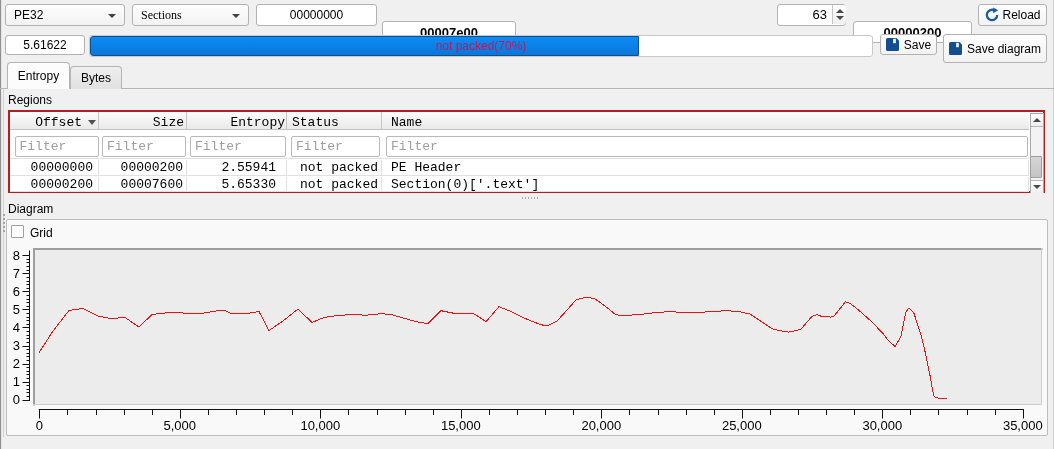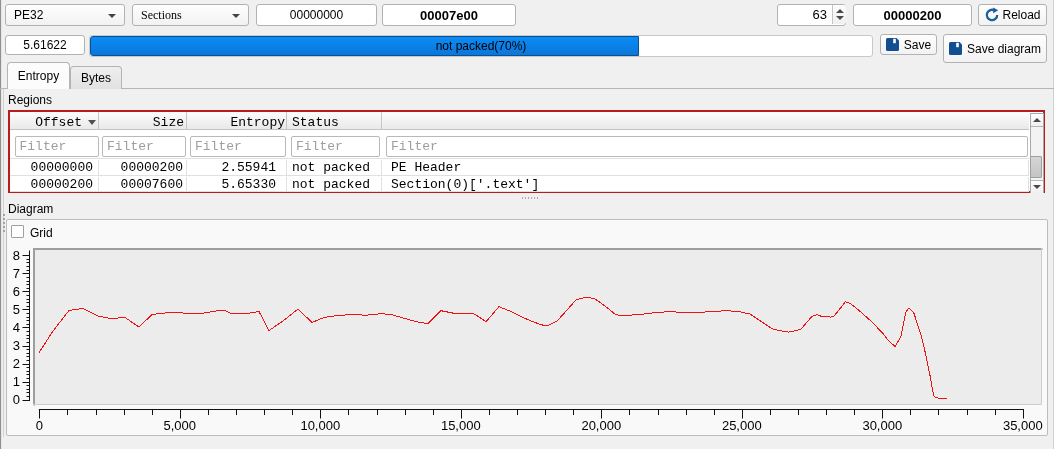--- a/index.html
+++ b/index.html
@@ -1,37 +1,37 @@
 <!DOCTYPE html>
 <html><head><meta charset="utf-8"><style>
 * { margin:0; padding:0; box-sizing:border-box; }
 html,body { width:1054px; height:449px; background:#f0f0f0; overflow:hidden;
   font-family:"Liberation Sans", sans-serif; font-size:12px; color:#000; }
 .abs { position:absolute; }
 .edit, .btn, .combo, .spin {
   position:absolute; height:22px; border:1px solid #b2b2b2; border-radius:3px;
   background:#fff; display:flex; align-items:center; justify-content:center; }
 .btn, .combo, .spin { background:linear-gradient(#fefefe,#f2f2f2); }
-.bold { font-weight:bold; font-size:13px; }
+.bold { font-weight:bold; font-size:13px;margin-top:17px; }
 .combo { justify-content:flex-start; padding-left:8px; }
 .carrow { position:absolute; right:8px; top:9px; width:0; height:0;
   border-left:4.5px solid transparent; border-right:4.5px solid transparent;
   border-top:4.5px solid #424242; }
 .tab { position:absolute; border:1px solid #b4b4b4; border-bottom:none;
   border-radius:4px 4px 0 0; display:flex; align-items:center; justify-content:center; }
 svg.chart { position:absolute; left:0; top:0; }
 
 .hcell { font-family:'Liberation Mono',monospace; }
 .filt { position:absolute; height:21px; border:1px solid #b9b9b9; border-radius:2px;
   background:#fff; color:#9e9e9e; padding:2px 0 0 4px; }
 .row { left:0; width:1019px; height:17px; background:#fff; }
 .row .c { position:absolute; top:1px; height:15px; }
 .row .r { text-align:right; padding-right:5px; border-right:1px solid #e0e0e0; }
 .row .r2 { padding-right:3px; } .row .r3 { padding-right:10px; }
-.row .l { padding-left:4px; border-right:1px solid #e0e0e0; }
+.row .l { padding-left:12px; border-right:1px solid #e0e0e0; }
 .row .n { padding-left:8px; }
 </style></head>
 <body>
 
 <div class="abs" style="left:0;top:0;width:1px;height:449px;background:#909090"></div>
 <div class="abs" style="left:1px;top:0;width:1px;height:449px;background:#e5e5e5"></div>
 <div class="abs" style="left:3px;top:89px;width:1px;height:348px;background:#d2d2d2"></div>
 <div class="abs" style="left:1053px;top:0;width:1px;height:449px;background:#cfcfcf"></div>
 
 <div class="combo" style="left:5px;top:4px;width:120px;">PE32<span class="carrow"></span></div>
@@ -48,21 +48,21 @@
 <div class="edit bold" style="left:853px;top:4px;width:119px;">00000200</div>
 <div class="btn" style="left:978px;top:4px;width:69px;">
   <svg width="16" height="16" viewBox="0 0 16 16" style="margin-right:2px">
     <path d="M13.2 8 a5.2 5.2 0 1 1 -2.6 -4.5" fill="none" stroke="#1d5d9e" stroke-width="2.3"></path>
     <path d="M9.2 0.4 L14.2 3.3 L9.2 6.2 Z" fill="#1d5d9e"></path>
   </svg>Reload</div>
 
 <div class="edit" style="left:5px;top:35px;width:80px;height:20px;">5.61622</div>
 <div class="abs" style="left:89px;top:34.5px;width:784px;height:22px;border:1px solid #c9c9c9;border-radius:3px;background:#fff;">
   <div class="abs" style="left:0;top:0;width:549px;height:20px;background:linear-gradient(#0a8cf4,#0c76da);border:1px solid #0b5191;border-radius:3px 0 0 3px;"></div>
-  <div class="abs" style="left:0;top:0;width:782px;height:20px;display:flex;align-items:center;justify-content:center;color:#000000;text-align:right;">not packed(70%)</div>
+  <div class="abs" style="left:0;top:0;width:782px;height:20px;display:flex;align-items:center;justify-content:center;color:#be185d;text-align:right;">not packed(70%)</div>
 </div>
 <div class="btn" style="left:880px;top:34px;width:57px;height:21px;">
   <svg width="13" height="13" viewBox="0 0 13 13" style="margin-right:5px">
     <path d="M0 1.5 Q0 0 1.5 0 L10.5 0 L13 2.5 L13 11.5 Q13 13 11.5 13 L1.5 13 Q0 13 0 11.5 Z" fill="#134f90"></path>
     <rect x="7.2" y="0.8" width="2.6" height="4.4" fill="#fff"></rect>
   </svg>Save</div>
 <div class="btn" style="left:943px;top:34px;width:104px;height:29px;">
   <svg width="13" height="13" viewBox="0 0 13 13" style="margin-right:5px">
     <path d="M0 1.5 Q0 0 1.5 0 L10.5 0 L13 2.5 L13 11.5 Q13 13 11.5 13 L1.5 13 Q0 13 0 11.5 Z" fill="#134f90"></path>
     <rect x="7.2" y="0.8" width="2.6" height="4.4" fill="#fff"></rect>
@@ -75,20 +75,21 @@
 <div class="abs" style="left:8px;top:93px;">Regions</div>
 
 <div class="abs" style="left:8px;top:110px;width:1037px;height:83px;border:2px solid #b91c1c;background:#fff;font-family:'Liberation Mono',monospace;font-size:13px;">
 
   <div class="abs" style="left:0;top:0;width:1019px;height:18px;background:linear-gradient(#fcfcfc,#e9e9e9);border-bottom:1px solid #c2c2c2;"></div>
   <div class="abs hcell" style="left:0;top:0;width:89px;height:18px;border-right:1px solid #c6c6c6;text-align:right;padding:3px 16px 0 0;">Offset</div>
   <div class="abs" style="left:77.5px;top:8px;width:0;height:0;border-left:4.25px solid transparent;border-right:4.25px solid transparent;border-top:5px solid #515151;"></div>
   <div class="abs hcell" style="left:90px;top:0;width:87px;height:18px;border-right:1px solid #c6c6c6;text-align:right;padding:3px 2px 0 0;">Size</div>
   <div class="abs hcell" style="left:178px;top:0;width:99px;height:18px;border-right:1px solid #c6c6c6;text-align:right;padding:3px 1px 0 0;">Entropy</div>
   <div class="abs hcell" style="left:278px;top:0;width:94px;height:18px;border-right:1px solid #c6c6c6;padding:3px 0 0 4px;">Status</div>
+  <div class="abs hcell" style="left:373px;top:0;width:646px;height:18px;padding:3px 0 0 8px;">Name</div>
 
   <div class="filt" style="left:4.5px;top:23.5px;width:84px;">Filter</div>
   <div class="filt" style="left:92px;top:23.5px;width:84px;">Filter</div>
   <div class="filt" style="left:180px;top:23.5px;width:96px;">Filter</div>
   <div class="filt" style="left:281px;top:23.5px;width:89px;">Filter</div>
   <div class="filt" style="left:376px;top:23.5px;width:642px;">Filter</div>
 
   <div class="abs row" style="top:46px;border-top:1px solid #e0e0e0;">
     <div class="c r" style="left:0;width:89px;">00000000</div>
       <div class="c r r2" style="left:90px;width:87px;">00000200</div>

